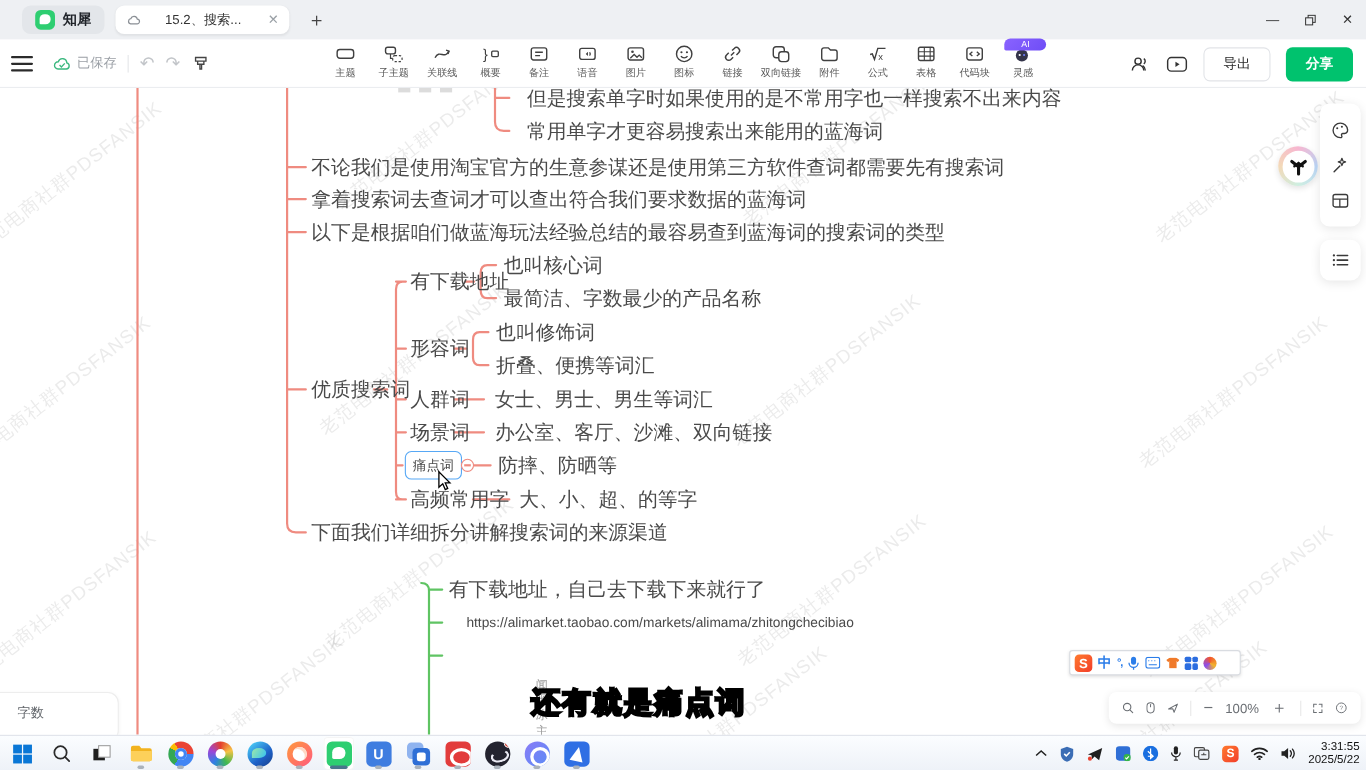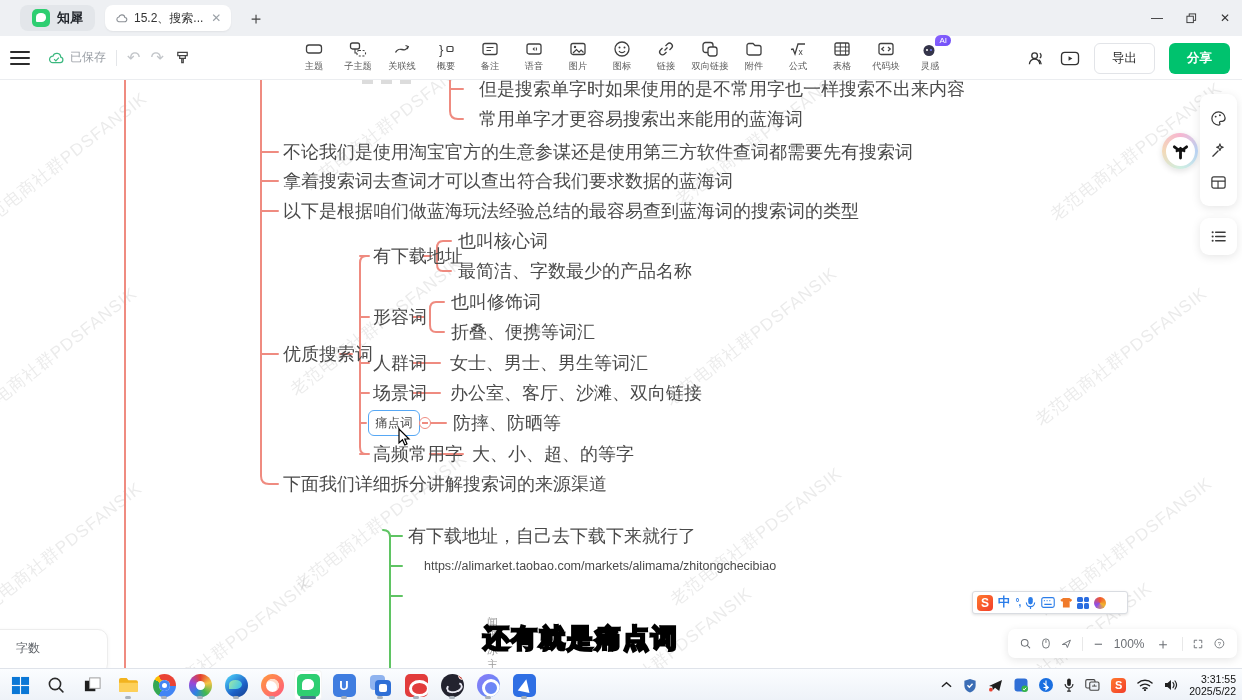--- a/index.html
+++ b/index.html
@@ -6,41 +6,41 @@
   html,body { width:1242px; height:700px; overflow:hidden; }
   body { font-family:"Liberation Sans","DejaVu Sans",sans-serif; background:#fff; }
   #screen { position:relative; width:1242px; height:700px; overflow:hidden; background:#fff; }
 
   
   .titlebar { position:absolute; left:0; top:0; width:1242px; height:36px; background:#eef0f3; display:flex; align-items:center; }
   .apptab { display:flex; align-items:center; gap:7px; background:#e3e6ea; border-radius:8px; height:26px; padding:0 12px; margin-left:20px; }
   .applogo { width:18px; height:18px; border-radius:5px; background:#2ece71; position:relative; }
   .applogo::after { content:""; position:absolute; left:4px; top:4px; width:10px; height:9px; background:#fff; border-radius:45% 45% 45% 10%; }
   .apptab .t { font-size:13px; font-weight:bold; color:#1f2329; }
-  .doctab { display:flex; align-items:center; gap:6px; background:#fff; border-radius:8px; height:26px; padding:0 10px; margin-left:10px; box-shadow:0 1px 2px rgba(0,0,0,.06); }
+  .doctab { display:flex; align-items:center; gap:22px; background:#fff; border-radius:8px; height:26px; padding:0 10px; margin-left:10px; box-shadow:0 1px 2px rgba(0,0,0,.06); }
   .doctab .t { font-size:12px; color:#333; max-width:70px; overflow:hidden; white-space:nowrap; }
   .doctab .x { font-size:12px; color:#9aa0a6; margin-left:2px; }
   .newtab { font-size:17px; color:#444; margin-left:16px; line-height:1; }
   .wincontrols { position:absolute; right:0; top:0; height:36px; display:flex; }
   .wincontrols .wc { width:34px; height:36px; display:flex; align-items:center; justify-content:center; font-size:12px; color:#333; }
 
   
   .toolbar { position:absolute; left:0; top:36px; width:1242px; height:44px; background:#fff; border-bottom:1px solid #ebedf0; display:flex; align-items:center; }
   .qb { display:flex; align-items:center; gap:10px; margin-left:10px; }
   .hamb { width:20px; display:flex; flex-direction:column; gap:4px; }
   .hamb i { height:2px; background:#2b2b2b; border-radius:1px; display:block; }
   .saved { display:flex; align-items:center; gap:5px; margin-left:8px; }
   .saved .txt { font-size:12px; color:#9a9fa5; }
   .vdiv { width:1px; height:16px; background:#e4e6e9; }
   .uglyph { font-size:16px; color:#c2c5c9; }
   .tools { position:absolute; left:292px; top:0; height:44px; display:flex; align-items:flex-start; }
   .tbtn { width:44px; display:flex; flex-direction:column; align-items:center; gap:1px; padding-top:4px; position:relative; }
   .tbtn .lbl { font-size:10px; color:#595959; white-space:nowrap; transform:scale(.92); }
   .tbtn svg { display:block; }
-  .aibadge { position:absolute; top:-1px; right:1px; background:linear-gradient(135deg,#8a63ff,#6e4df6); color:#fff; font-size:8px; font-weight:normal; padding:1px 4px; border-radius:7px 7px 7px 2px; }
+  .aibadge { position:absolute; top:-1px; right:1px; background:linear-gradient(135deg,#8a63ff,#6e4df6); color:#fff; font-size:8px; font-weight:normal; padding:1px 15px; border-radius:7px 7px 7px 2px; }
   .tright { position:absolute; right:12px; top:0; height:44px; display:flex; align-items:center; gap:14px; }
   .btn-export { background:#fff; border:1px solid #e2e4e8; border-radius:6px; font-size:12.5px; color:#2b2b2b; padding:6px 17px; }
   .btn-share { border:none; border-radius:6px; font-size:12.5px; color:#fff; padding:7px 18px; font-weight:bold; }
 
   
   .canvas { position:absolute; left:0; top:80px; width:1242px; height:588px; background:#fff; overflow:hidden; }
   .wm { position:absolute; font-size:17px; letter-spacing:1px; color:rgba(110,110,110,.14); transform:rotate(-38deg); white-space:nowrap; pointer-events:none; }
   .mm-text { position:absolute; font-size:18px; color:#4a4a4a; white-space:nowrap; transform:translateY(-50%); }
   .mm-url { font-size:12.5px; }
   .selbox { position:absolute; left:368px; top:330px; width:52px; height:26px; background:#fff; border:1.6px solid #57A8F5; border-radius:6px; display:flex; align-items:center; justify-content:center; font-size:12.5px; color:#4a4a4a; z-index:3; }

